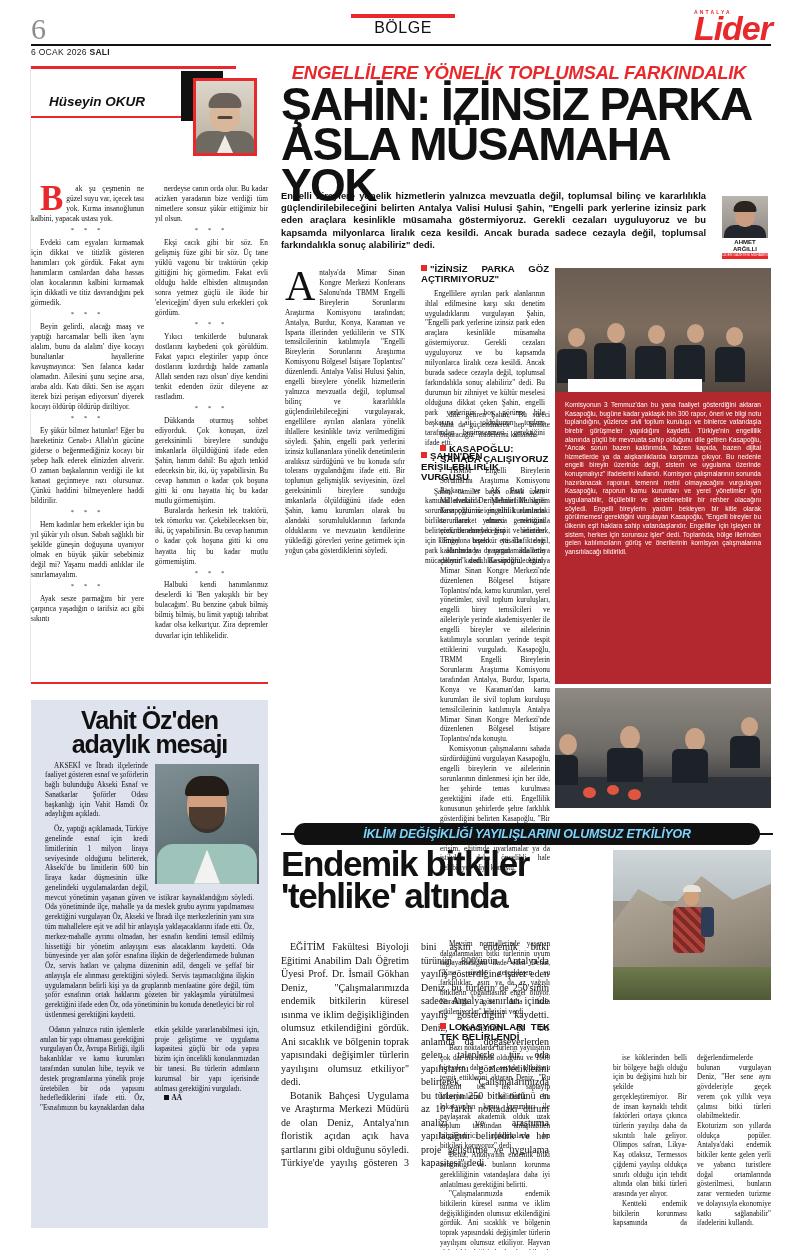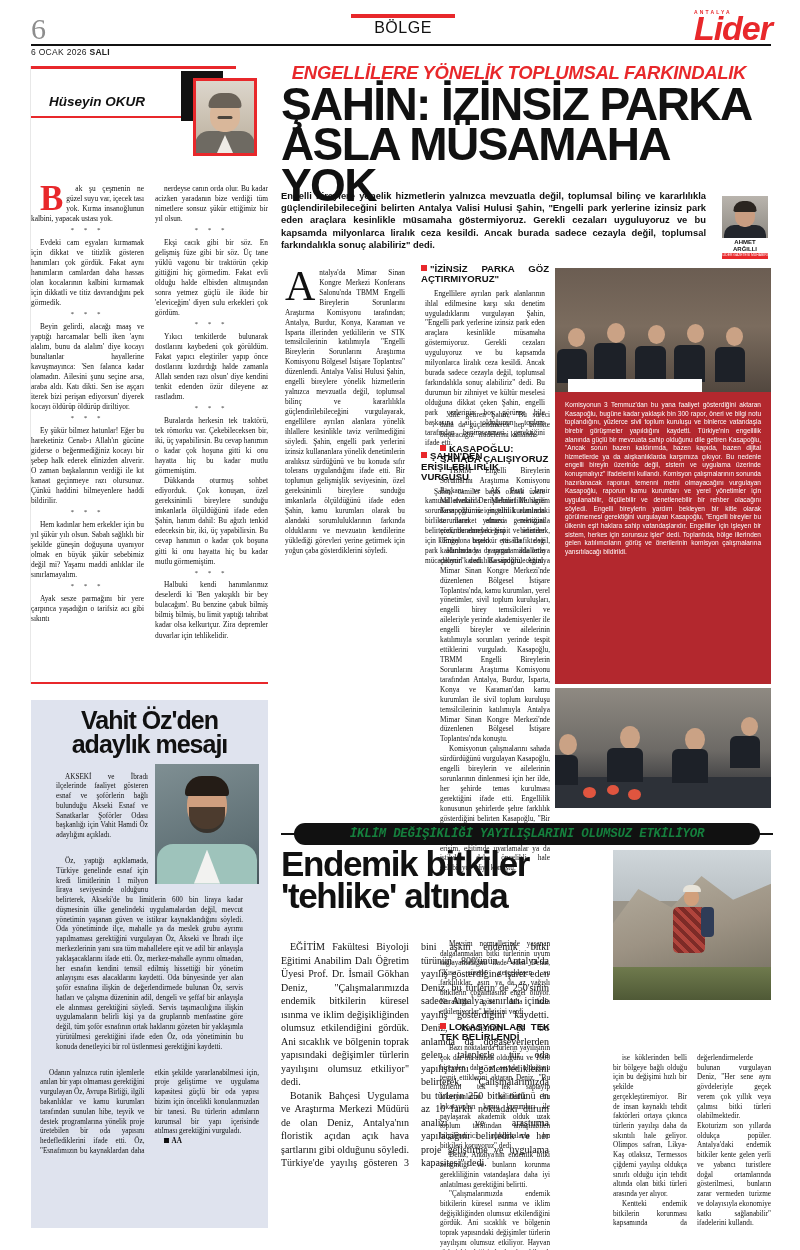--- a/index.html
+++ b/index.html
@@ -86,29 +86,29 @@
   .vahit{position:absolute;left:31px;top:700px;width:237px;height:528px;background:#dfe3ee;padding:8px 9px;box-sizing:border-box;}
   .vahit h2{margin:0 0 5px;font-family:"Liberation Sans",sans-serif;font-weight:bold;font-size:25px;line-height:.97;letter-spacing:-1px;text-align:center;color:#111;}
   .vahit-photo{float:right;width:104px;height:120px;margin:2px 0 4px 7px;overflow:hidden;background:#93a3a6;position:relative;}
   .vp-bg{position:absolute;inset:0;background:linear-gradient(160deg,#7f8f93 0%,#5e6f74 70%,#46555b 100%);}
   .vp-head{position:absolute;left:50%;top:16%;transform:translateX(-50%);width:40px;height:46px;border-radius:46%;background:#cf9f7f;}
   .vp-hair{position:absolute;left:50%;top:10%;transform:translateX(-50%);width:44px;height:20px;border-radius:22px 22px 4px 4px;background:#241c16;}
   .vp-beard{position:absolute;left:50%;top:36%;transform:translateX(-50%);width:36px;height:26px;border-radius:0 0 18px 18px;background:#2e241c;opacity:.82;}
   .vp-body{position:absolute;left:50%;bottom:0;transform:translateX(-50%);width:100px;height:40px;background:#9ec3bb;border-radius:16px 16px 0 0;}
   .vp-shirt{position:absolute;left:50%;bottom:0;transform:translateX(-50%);width:26px;height:34px;background:#f2f2f0;clip-path:polygon(50% 0,100% 100%,0 100%);}
   .vahit-body{font-size:7.2px;line-height:1.36;text-align:justify;hyphens:auto;}
-  .vahit-body p{margin:16px;text-indent:9px;}
+  .vahit-body p{margin:5px;text-indent:9px;}
   .vahit-body p.first{text-indent:9px;}
   .vahit-cols{column-count:2;column-gap:10px;font-size:7.2px;line-height:1.36;text-align:justify;hyphens:auto;}
   .vahit-cols p{margin:0;text-indent:9px;}
   .aa{display:inline-block;width:5px;height:5px;background:#111;margin-right:3px;}
 
   
   .endemik-kicker{position:absolute;left:294px;top:823px;width:466px;height:22px;background:#111;border-radius:11px;display:flex;align-items:center;justify-content:center;}
-  .endemik-kicker span{font-family:Liberation Mono, monospace;font-weight:bold;font-style:italic;font-size:12.4px;color:#15803d;letter-spacing:-.2px;}
+  .endemik-kicker span{font-family:Liberation Sans, sans-serif;font-weight:bold;font-style:italic;font-size:12.4px;color:#7dd3fc;letter-spacing:-.2px;}
   .ek-lineL{position:absolute;left:281px;top:833px;width:16px;height:2px;background:#111;}
   .ek-lineR{position:absolute;left:757px;top:833px;width:16px;height:2px;background:#111;}
   .endemik-h{position:absolute;left:281px;top:848px;width:330px;font-family:"Liberation Sans",sans-serif;font-weight:bold;font-size:35px;line-height:.92;letter-spacing:-1.4px;color:#111;}
   .endemik-h span{display:block;}
   .endemik-photo{position:absolute;left:613px;top:850px;width:158px;height:150px;overflow:hidden;background:#9a9488;}
   .ep-sky{position:absolute;left:0;top:0;width:100%;height:34%;background:linear-gradient(180deg,#cfd6da 0%,#b9c0c4 100%);}
   .ep-rock{position:absolute;left:0;top:12%;width:100%;height:88%;background:linear-gradient(165deg,#b7b0a1 0%,#9d9384 48%,#6f6a5c 100%);clip-path:polygon(0 42%,16% 16%,37% 30%,56% 6%,76% 24%,100% 12%,100% 100%,0 100%);}
   .ep-man-head{position:absolute;left:45%;top:26%;width:15px;height:17px;border-radius:46%;background:#d1a07c;}
   .ep-cap{position:absolute;left:44%;top:23%;width:18px;height:7px;border-radius:8px 8px 1px 1px;background:#e8e4da;}
   .ep-shirt{position:absolute;left:38%;top:38%;width:32px;height:46px;background:repeating-linear-gradient(45deg,#b0443c 0 4px,#7d2b27 4px 8px);border-radius:5px;}
@@ -166,22 +166,22 @@
       <div class="stars">* * *</div>
       <p>Hem kadınlar hem erkekler için bu yıl şükür yılı olsun. Sabah sağlıklı bir şekilde güneşin doğuşuna uyanıyor olmak en büyük şükür sebebimiz değil mi? Yaşamı maddi anlıklar ile sınırlamayalım.</p>
       <div class="stars">* * *</div>
       <p>Ayak sesze parmağını bir yere çarpınca yaşadığın o tarifsiz acı gibi sıkıntı</p>
       <p>nerdeyse canın orda olur. Bu kadar acizken yaradanın bize verdiği tüm nimetlere sonsuz şükür ettiğimiz bir yıl olsun.</p>
       <div class="stars">* * *</div>
       <p>Ekşi cacık gibi bir söz. En gelişmiş füze gibi bir söz. Üç tane yüklü vagonu bir traktörün çekip gittiğini hiç görmedim. Fakat evli olduğu halde elbisden altmışından sonra yetmez güçlü ile ikide bir 'eleviceğim' diyen sulu erkekleri çok gördüm.</p>
       <div class="stars">* * *</div>
       <p>Yıkıcı tenkitlerde bulunarak dostlarını kaybedeni çok görüldüm. Fakat yapıcı eleştiriler yapıp önce dostlarını kızdırdığı halde zamanla Allah senden razı olsun' diye kendini tenkit edenden özür dileyene az rastladım.</p>
       <div class="stars">* * *</div>
+      <p>Dükkanda oturmuş sohbet ediyorduk. Çok konuşan, özel gereksinimli bireylere sunduğu imkanlarla ölçüldüğünü ifade eden Şahin, hanım dahil: Bu ağızlı tenkid edeceksin bir, iki, üç yapabilirsin. Bu cevap hanımın o kadar çok boşuna gitti ki onu hayatta hiç bu kadar mutlu görmemiştim.</p>
       <p>Buralarda herkesin tek traktörü, tek römorku var. Çekebileceksen bir, iki, üç yapabilirsin. Bu cevap hanımın o kadar çok hoşuna gitti ki onu hayatta hiç bu kadar mutlu görmemiştim.</p>
-      <p>Dükkanda oturmuş sohbet ediyorduk. Çok konuşan, özel gereksinimli bireylere sunduğu imkanlarla ölçüldüğünü ifade eden Şahin, hanım dahil: Bu ağızlı tenkid edeceksin bir, iki, üç yapabilirsin. Bu cevap hanımın o kadar çok boşuna gitti ki onu hayatta hiç bu kadar mutlu görmemiştim.</p>
       <div class="stars">* * *</div>
       <p>Halbuki kendi hanımlarımız deselerdi ki 'Ben yakışıklı bir bey bulacağım'. Bu benzine çabuk bilmiş bilmiş bilmiş, bu limit yaptığı tahribat kadar olsa kelkurtçur. Zira depremler duvarlar için tehlikelidir.</p>
     </div>
     <div class="colm-bottomline"></div>
   </div>
 
   <div class="kicker-wrap">
     <div class="kicker">ENGELLİLERE YÖNELİK TOPLUMSAL FARKINDALIK</div>
   </div>
   <div class="headline">

